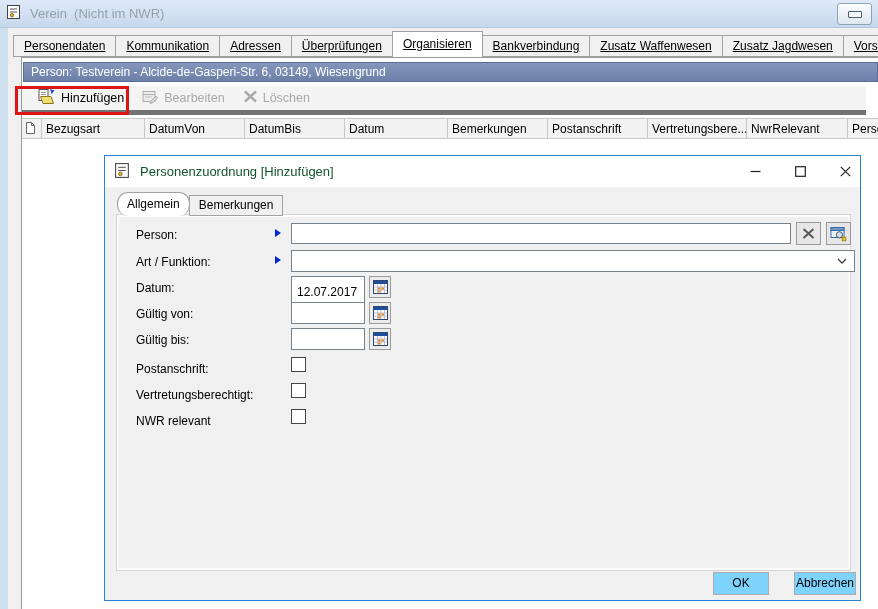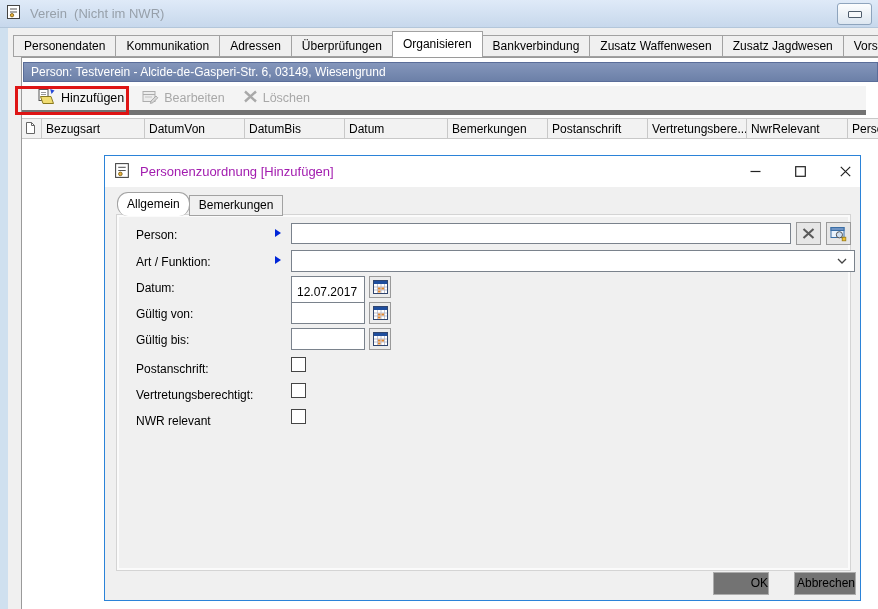--- a/index.html
+++ b/index.html
@@ -17,21 +17,21 @@
   .min-btn { position:absolute; right:6px; top:3px; width:35px; height:22px;
     border:1px solid #8ea4bd; border-radius:3px;
     background:linear-gradient(#fcfdfe,#dde7f1); display:flex; align-items:center; justify-content:center; }
   .min-glyph { width:14px; height:7px; background:#f6f8fa; border:1px solid #4e5d6c; border-radius:1px; }
 
   .win-body { position:absolute; left:8px; top:28px; width:870px; height:581px; background:#f0f0f0; }
 
   
   .tabstrip { position:absolute; left:13px; top:31px; height:26px; display:flex; align-items:flex-end; z-index:5; }
   .tab { height:22px; line-height:20px; padding:0 10px; background:#f0f0f0;
-    border:1px solid #a2a2a2; margin-right:-1px; font-size:12px; white-space:nowrap; cursor:default; }
+    border:1px solid #a2a2a2; margin-right:-1px; font-size:12px; white-space:nowrap; cursor:default;text-decoration:underline; }
   .tab.active { height:26px; line-height:25px; background:#fff; border-bottom:none; position:relative; z-index:6; }
 
   
   .content { position:absolute; left:21px; top:57px; width:857px; height:552px;
     background:#fff; border-left:1px solid #9a9a9a; border-top:1px solid #9a9a9a; }
 
   .infobar { position:absolute; left:1px; top:4px; right:0; height:20px;
     background:linear-gradient(#8496bb,#6c80a8); border:1px solid #5a6d99;
     color:#fff; line-height:18px; padding-left:7px; font-size:12px; white-space:nowrap; }
 
@@ -51,21 +51,21 @@
   .hc0 { width:20px; padding:2px 0 0 3px; }
   .hc1 { width:103px; } .hc2 { width:100px; } .hc3 { width:100px; } .hc4 { width:103px; }
   .hc5 { width:100px; } .hc6 { width:100px; } .hc7 { width:99px; } .hc8 { width:101px; }
   .hc9 { flex:1 1 auto; border-right:none; }
 
   
   .dialog { position:absolute; left:104px; top:155px; width:757px; height:446px;
     background:#f0f0f0; border:1px solid #2b83d8; z-index:100; }
   .dlg-titlebar { position:absolute; left:0; top:0; right:0; height:31px; background:#fff;
     display:flex; align-items:center; padding-left:9px; }
-  .dlg-title { margin-left:9px; font-size:13px; color:#a21caf; }
+  .dlg-title { margin-left:9px; font-size:13px; color:#14532d; }
   .dlg-controls { margin-left:auto; display:flex; gap:15px; height:31px; }
   .dlg-ctrl { width:30px; height:31px; display:flex; align-items:center; justify-content:center; }
 
   .dlg-tabstrip { position:absolute; left:12px; top:36px; height:24px; display:flex; align-items:flex-end; z-index:12; }
   .dlg-tab { height:21px; line-height:19px; padding:0 9px; background:#f0f0f0;
     border:1px solid #a2a2a2; margin-right:-1px; font-size:12px; }
   .dlg-tab.active { height:24px; line-height:23px; background:#fff; border-bottom:none; z-index:13; position:relative;border-radius:11px; }
 
   .dlg-panel { position:absolute; left:12px; top:59px; width:733px; height:355px;
     background:#f0f0f0; border:2px solid #fbfbfb; outline:1px solid #d4d4d4; }
@@ -77,22 +77,22 @@
   .txt { position:absolute; border:1px solid #7a828c; background:#fff; font-family:"Liberation Sans",sans-serif;
     font-size:12px; padding:0 5px; outline:none; }
   .btn-sq { position:absolute; width:25px; height:23px; border:1px solid #9a9a9a; background:#e6e6e6;
     display:flex; align-items:center; justify-content:center; }
   .combo { position:absolute; left:172px; top:33px; width:564px; height:22px; background:#fff;
     border:1px solid #7a828c; display:flex; align-items:center; justify-content:flex-end; padding-right:7px; }
   .cal-btn { position:absolute; width:22px; height:22px; border:1px solid #9a9a9a; background:#ececec;
     display:flex; align-items:center; justify-content:center; }
   .chk { position:absolute; left:172px; width:15px; height:15px; background:#fff; border:1px solid #454545; }
 
-  .dlg-btn { position:absolute; top:416px; height:23px; background:#737373; border:1px solid #acacac;
-    font-family:"Liberation Sans",sans-serif; font-size:12px; text-align:right; line-height:21px; }
+  .dlg-btn { position:absolute; top:416px; height:23px; background:#7dd3fc; border:1px solid #acacac;
+    font-family:"Liberation Sans",sans-serif; font-size:12px; text-align:center; line-height:21px; }
   .btn-ok { left:608px; width:56px; }
   .btn-cancel { left:689px; width:62px; }
 </style>
 </head>
 <body>
 
 <div class="screen">
 
   <div class="titlebar">
     <span class="win-icon">

